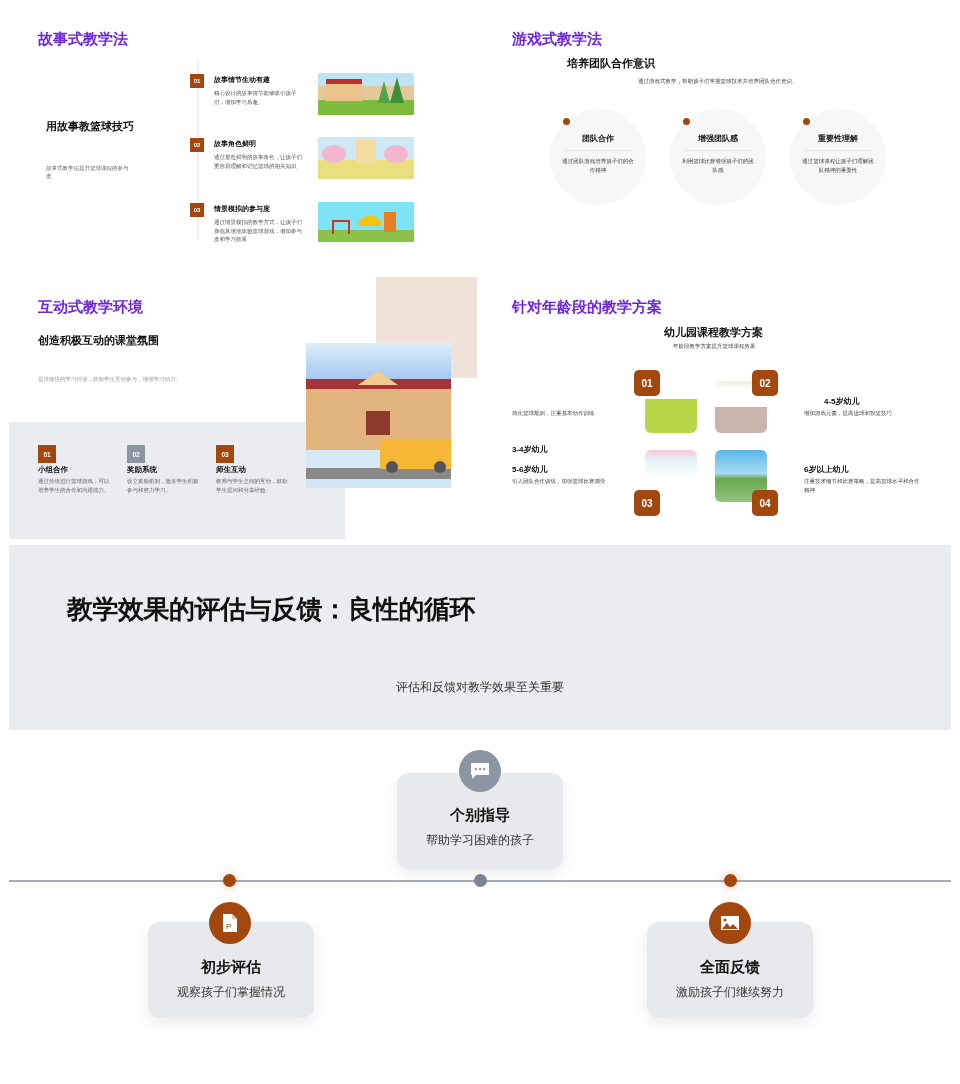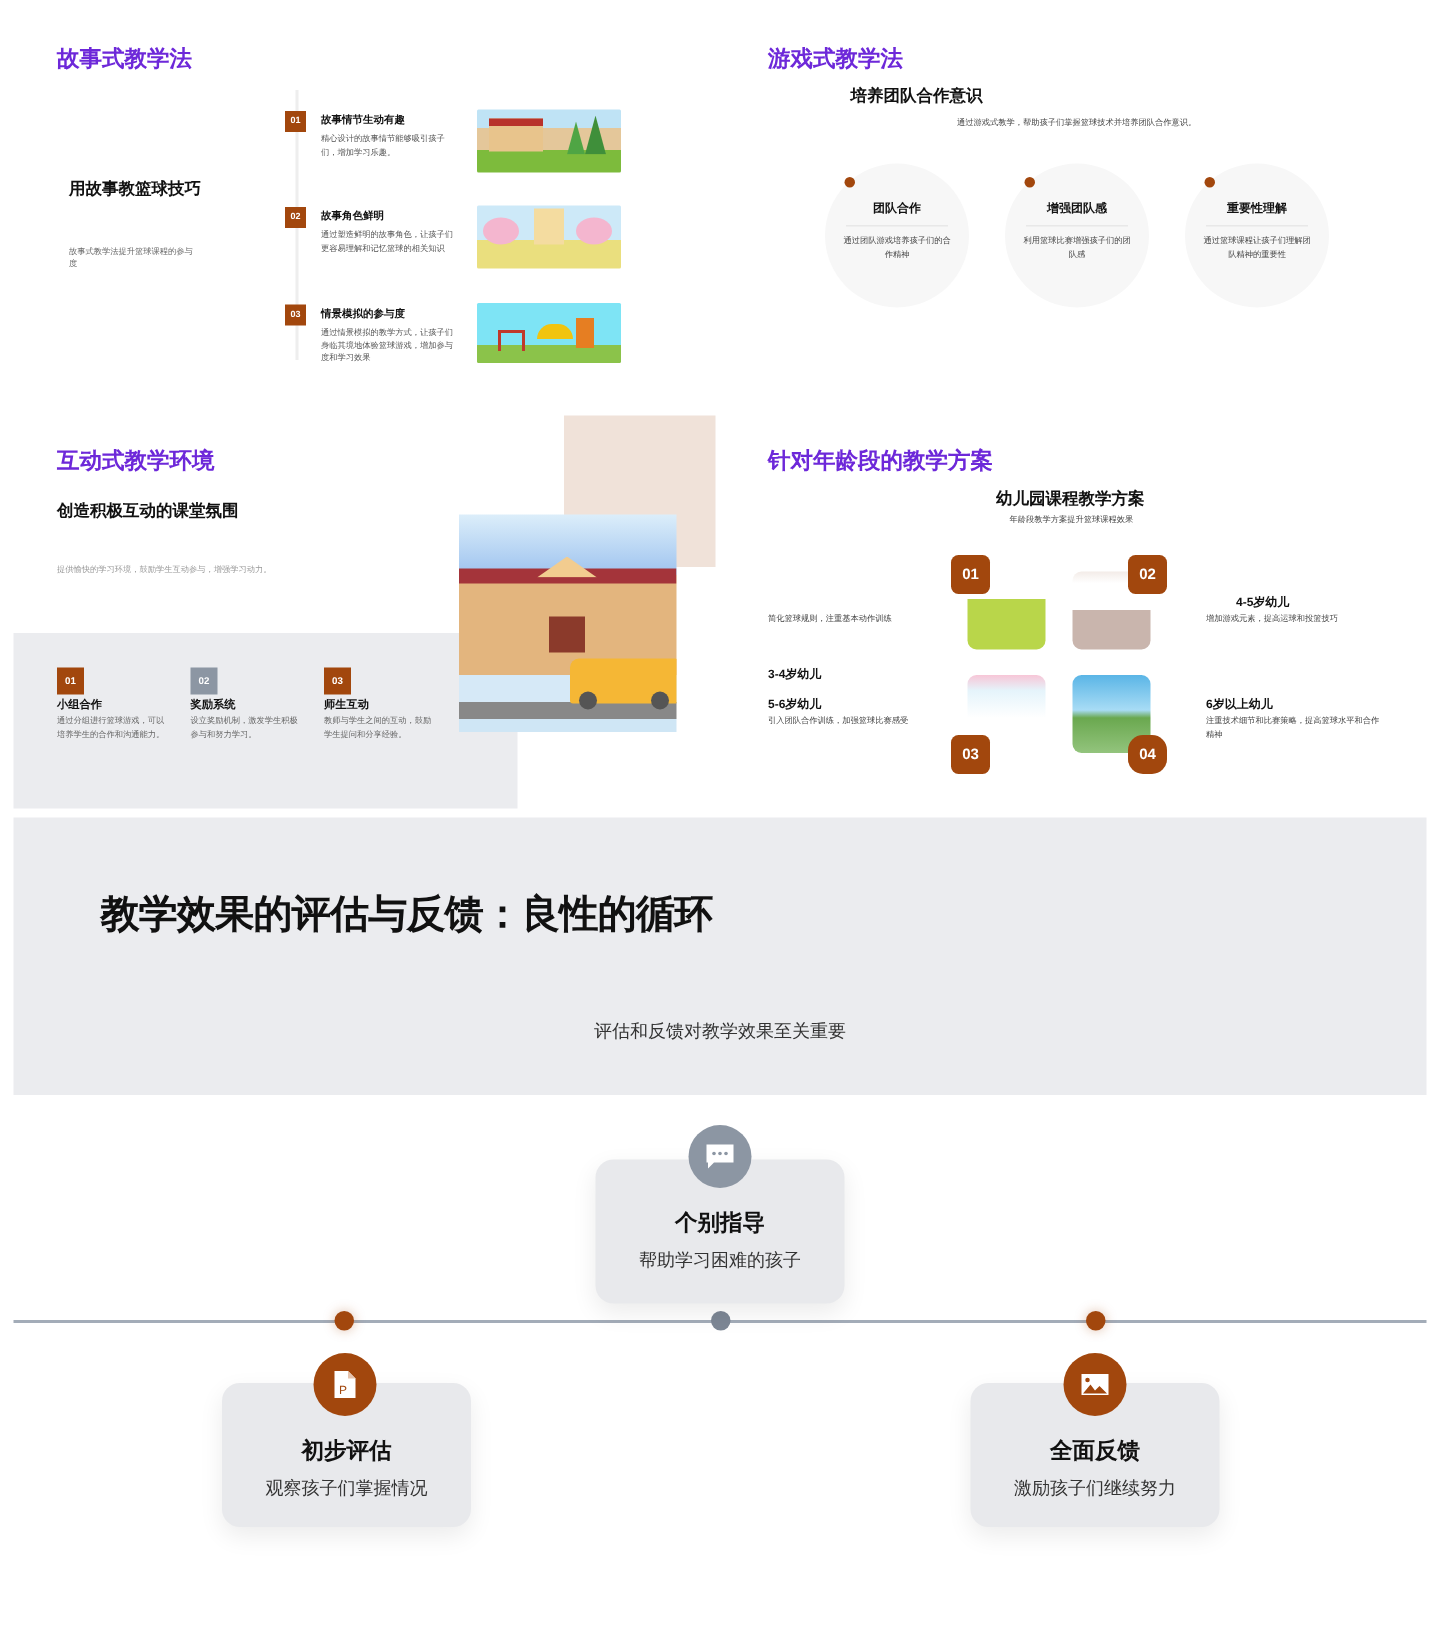--- a/index.html
+++ b/index.html
@@ -145,21 +145,21 @@
   <div class="abs age-desc" style="left:804px;top:477px;width:120px;">注重技术细节和比赛策略，提高篮球水平和合作精神</div>
 
   <div class="abs tile" style="left:645px;top:381px;background:linear-gradient(180deg,#fff 0%,#fff 35%,#b9d64a 35%);"></div>
   <div class="abs tile" style="left:715px;top:381px;background:linear-gradient(180deg,#f3ece8 0%,#fff 15%,#fff 50%,#c9b5ad 50%);"></div>
   <div class="abs tile" style="left:645px;top:450px;background:linear-gradient(180deg,#f7c6d7 0%,#e5f4fb 20%,#fff 55%,#fff 100%);"></div>
   <div class="abs tile" style="left:715px;top:450px;background:linear-gradient(180deg,#5ab5e6 0%,#a8dcf5 45%,#6aa84f 55%,#93c47d 100%);"></div>
 
   <div class="abs badge accent-bg" style="left:634px;top:370px;">01</div>
   <div class="abs badge accent-bg" style="left:752px;top:370px;">02</div>
   <div class="abs badge accent-bg" style="left:634px;top:490px;">03</div>
-  <div class="abs badge accent-bg" style="left:752px;top:490px;border-radius:10px;">04</div>
+  <div class="abs badge accent-bg" style="left:752px;top:490px;">04</div>
 </div>
 
 <div class="abs" style="left:9px;top:545px;width:942px;height:185px;background:#ebecef;">
   <div class="abs" style="left:58px;top:47px;font-size:26px;font-weight:bold;letter-spacing:-0.5px;">教学效果的评估与反馈：良性的循环</div>
   <div class="abs" style="left:0;top:134px;width:942px;text-align:center;font-size:12px;color:#333;">评估和反馈对教学效果至关重要</div>
 </div>
 
 <div>
   <div class="abs" style="left:9px;top:880px;width:942px;height:1.5px;background:#a3acb8;"></div>
   <div class="abs" style="left:223px;top:874px;width:13px;height:13px;border-radius:50%;background:#a2470d;box-shadow:0 0 8px rgba(162,71,13,0.35);"></div>

